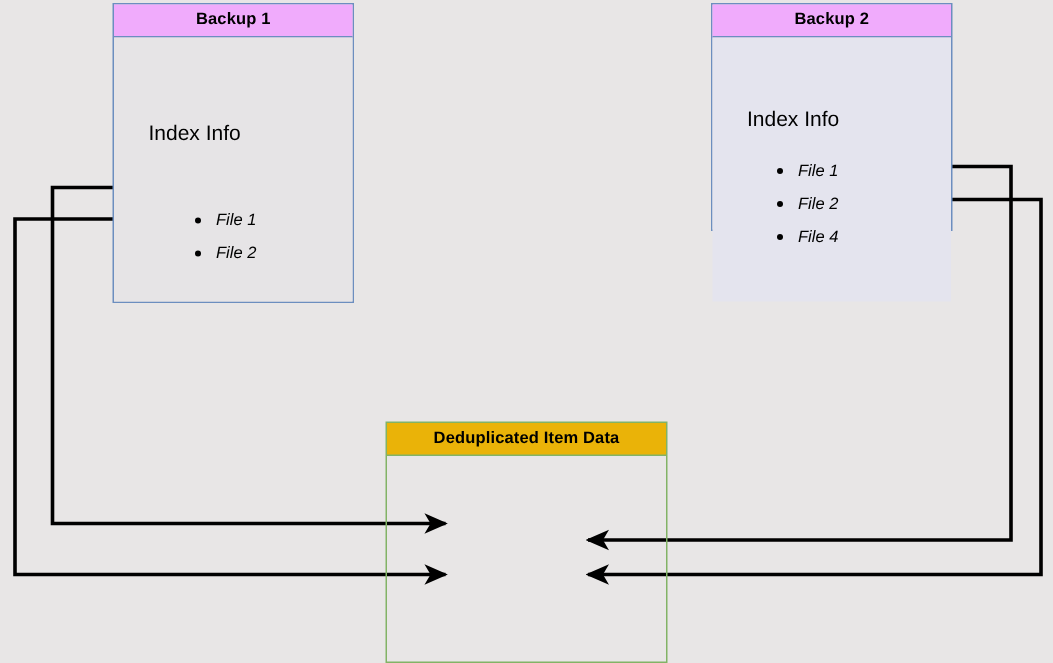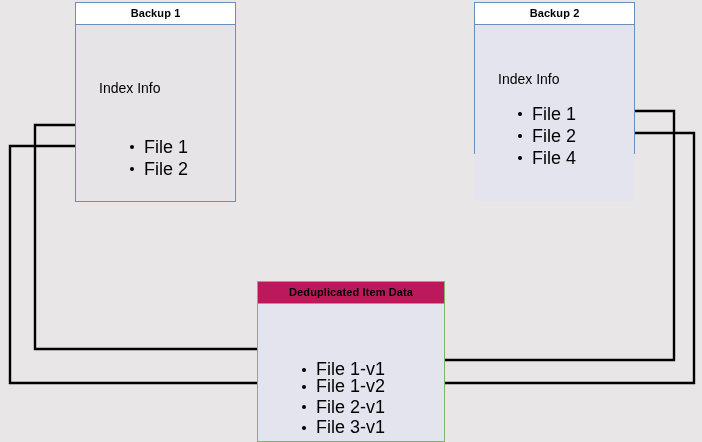--- a/index.html
+++ b/index.html
@@ -54,61 +54,62 @@
   .box-body {
     box-sizing: border-box;
     width: 100%;
     position: relative;
   }
   
   .box.blue {
     border: 1px solid #6c8ebf;
   }
   .box.blue .box-header {
-    background: #ffffff;
+    background: #f0abfc;
     border-bottom: 1px solid #6c8ebf;
   }
   .box.blue .box-body {
     background: #e4e4ee;
   }
   .box.blue.tint-gray .box-body {
     background: #e6e4e6;
   }
   
   .box.green {
     border: 1px solid #82b366;
   }
   .box.green .box-header {
-    background: #be185d;
+    background: #eab308;
     border-bottom: 1px solid #82b366;
   }
   .box.green .box-body {
     background: #e4e4ee;
   }
   
   .index-label {
     position: absolute;
     font-size: 14px;
     color: #000000;
     white-space: nowrap;
   }
   .file-list {
     position: absolute;
     margin: 0;
     padding: 0;
     list-style: none;
   }
   .file-list li {
     position: relative;
-    font-size: 18px;
+    font-size: 11px;
     color: #000000;
     white-space: nowrap;
     padding-left: 17px;
     height: 21px;
     line-height: 21px;
+    font-style: italic;
   }
   .file-list.tight li {
     height: 22px;
     line-height: 22px;
   }
   .file-list.dedup li {
     height: 17px;
     line-height: 17px;
   }
   .file-list.dedup li.gap {
@@ -176,31 +177,15 @@
         </li>
         <li>
           <span>File 4</span>
         </li>
       </ul>
     </div>
   </div>
 
   <div class="box green" style="left:257px; top:281px; width:188px; height:161px;">
     <div class="box-header">Deduplicated Item Data</div>
-    <div class="box-body" style="height:137px;">
-      <ul class="file-list dedup" style="left:41px; top:57px;">
-        <li>
-          <span>File 1-v1</span>
-        </li>
-        <li>
-          <span>File 1-v2</span>
-        </li>
-        <li class="gap">
-          <span>File 2-v1</span>
-        </li>
-        <li>
-          <span>File 3-v1</span>
-        </li>
-      </ul>
-    </div>
   </div>
 
 </div>
 
 </body></html>

